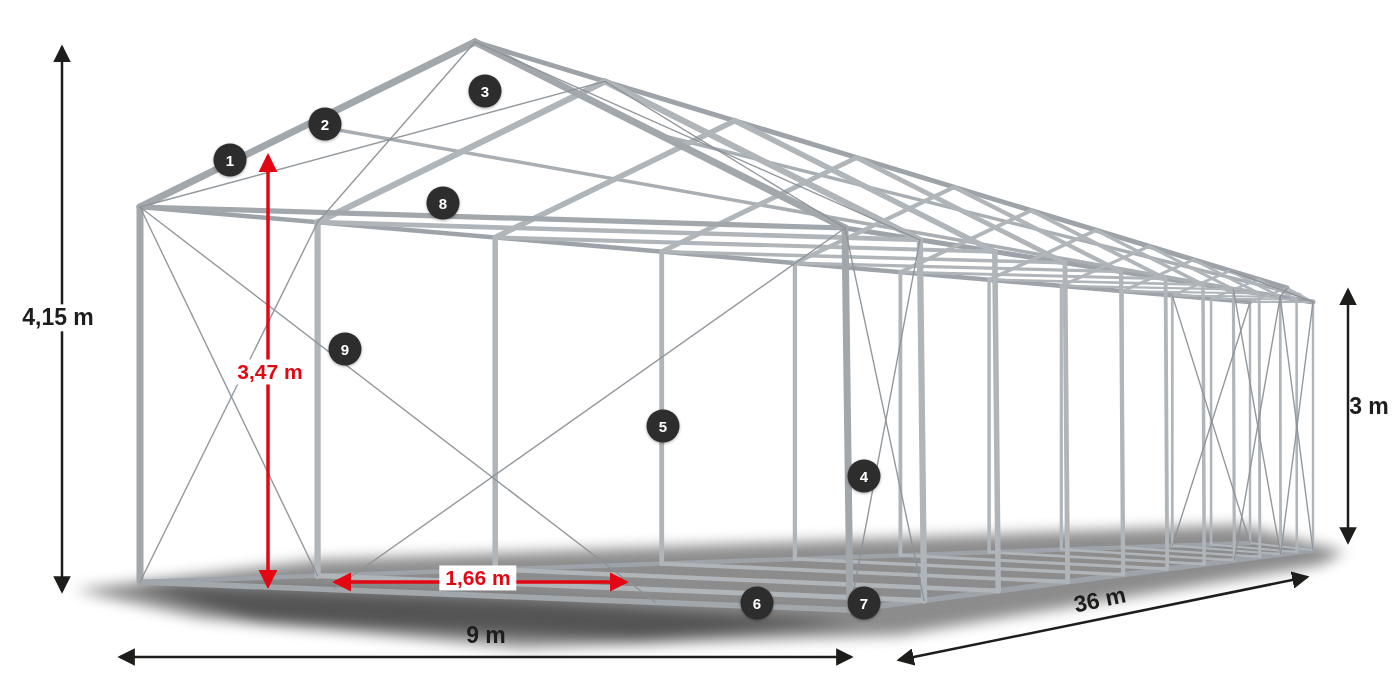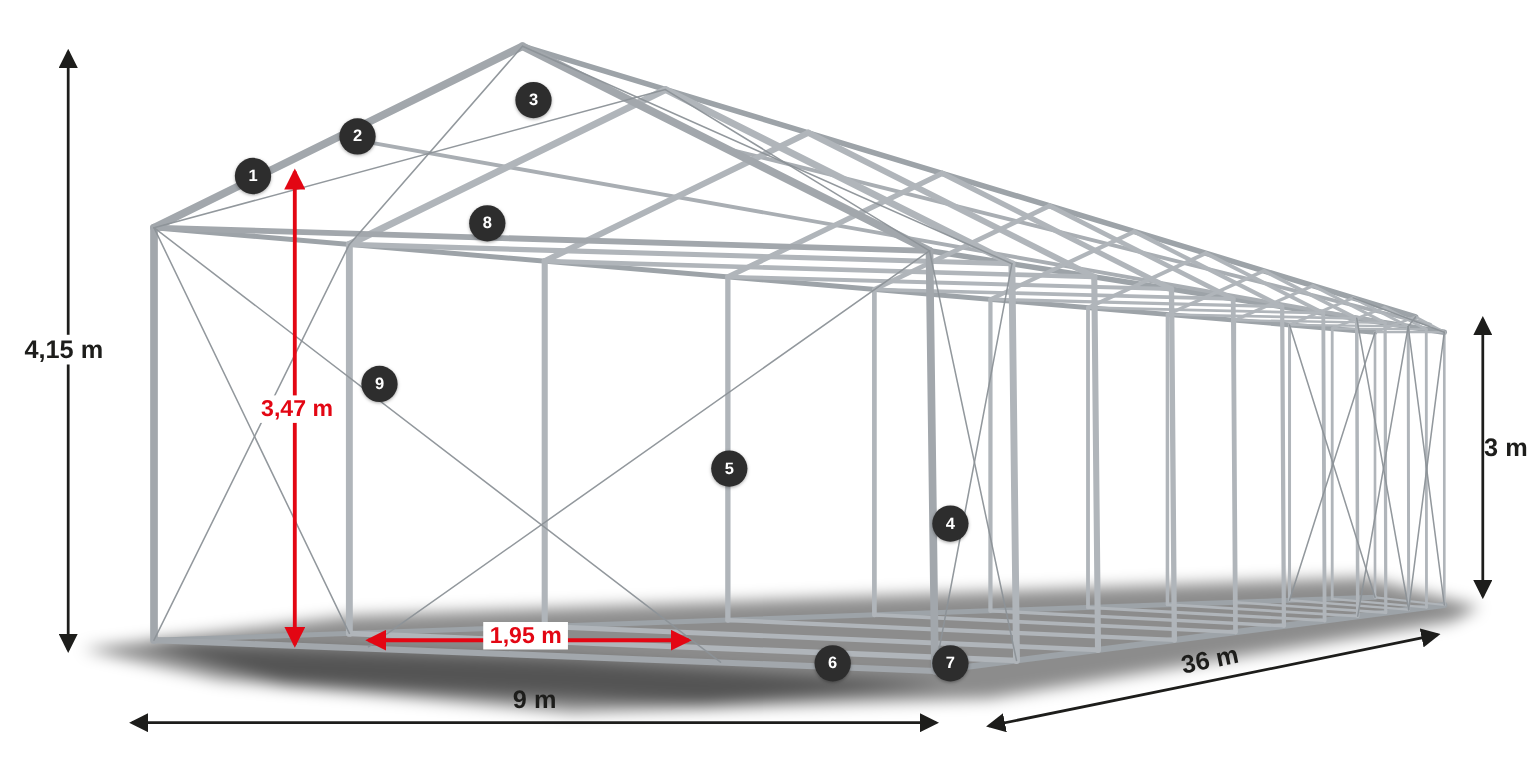--- a/index.html
+++ b/index.html
@@ -167,18 +167,18 @@
   <div class="hotspot" style="left:485px;top:91px">3</div>
   <div class="hotspot" style="left:864px;top:476px">4</div>
   <div class="hotspot" style="left:663px;top:426px">5</div>
   <div class="hotspot" style="left:757px;top:603px">6</div>
   <div class="hotspot" style="left:864px;top:603px">7</div>
   <div class="hotspot" style="left:443px;top:203px">8</div>
   <div class="hotspot" style="left:345px;top:349px">9</div>
 
   <div class="dim bg" style="left:58px;top:318px">4,15 m</div>
   <div class="dim red" style="left:270px;top:372px">3,47 m</div>
-  <div class="dim red" style="left:478px;top:578px">1,95 m</div>
+  <div class="dim red" style="left:478px;top:578px">1,66 m</div>
   <div class="dim" style="left:486px;top:636px">9 m</div>
   <div class="dim" style="left:1369px;top:407px">3 m</div>
   <div class="dim rot" style="left:1100px;top:600px">36 m</div>
 
 </div>
 
 </body></html>

